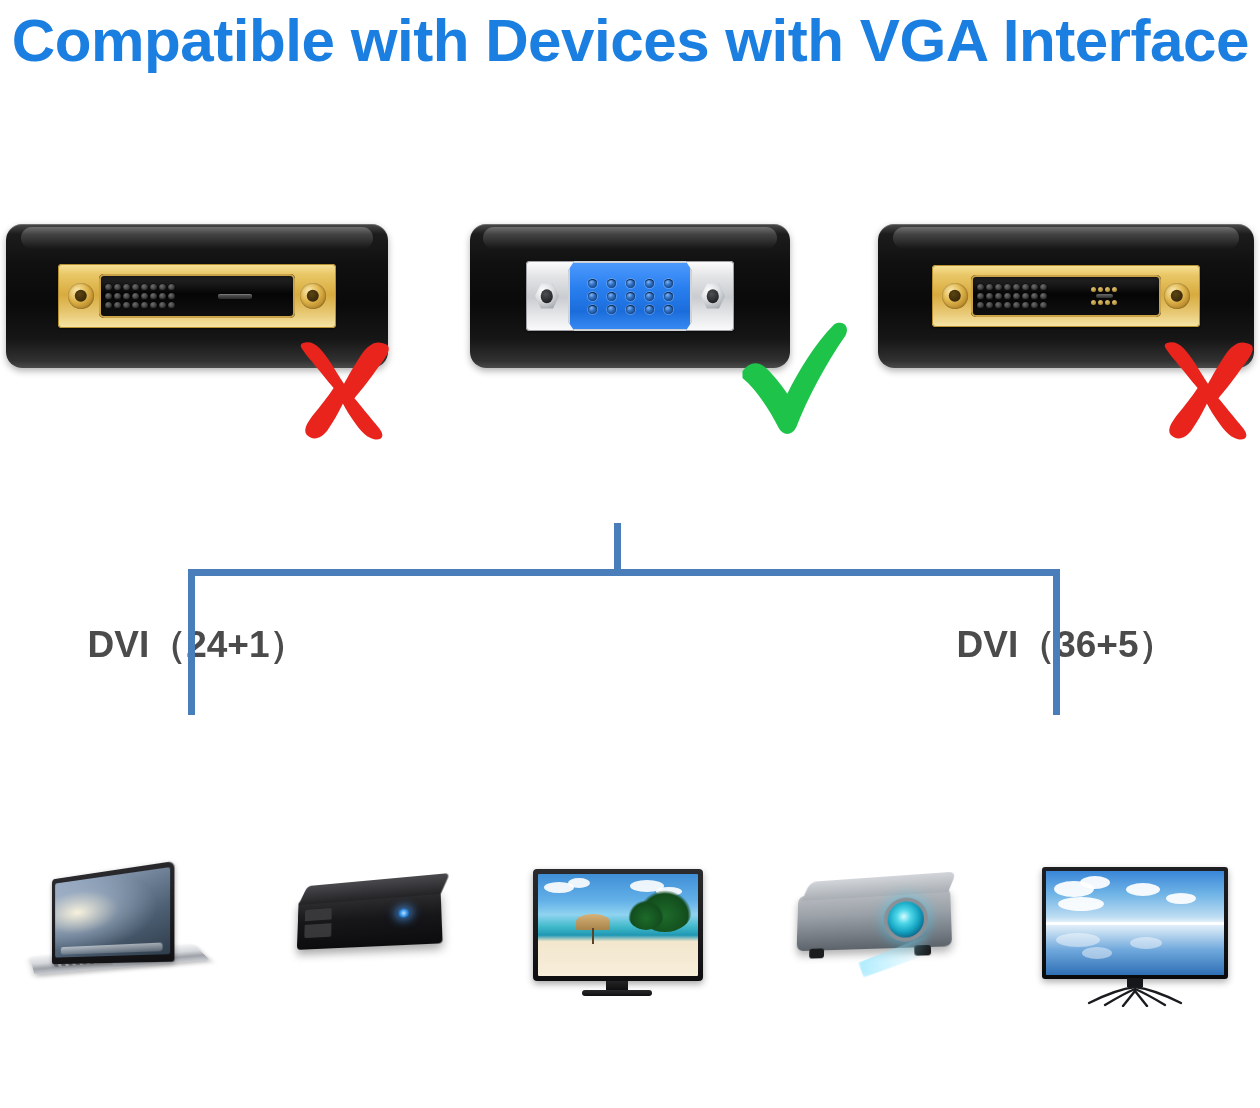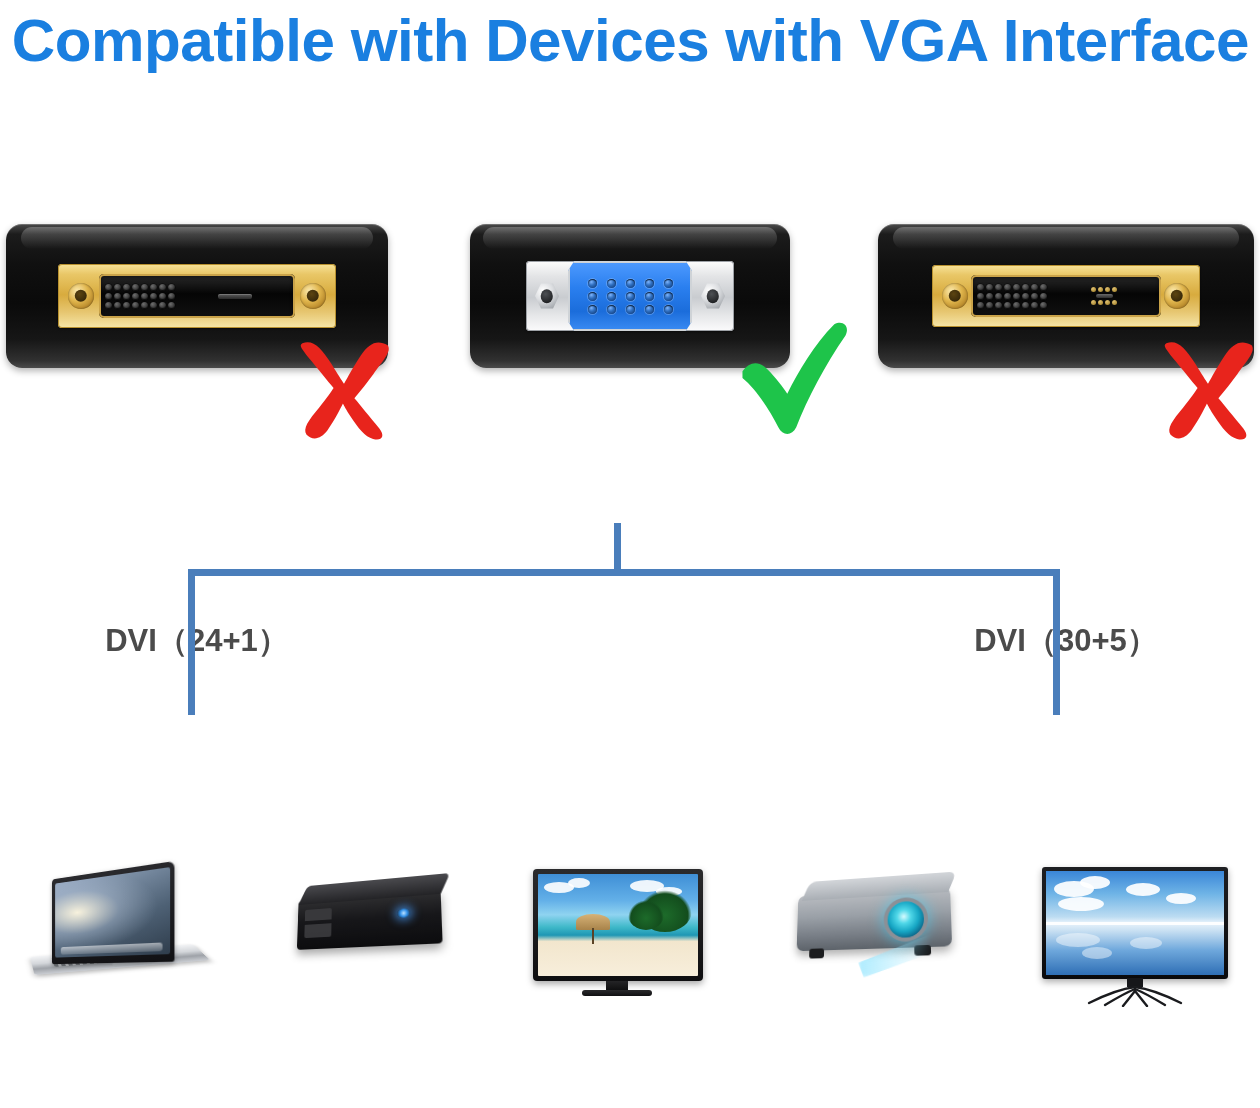--- a/index.html
+++ b/index.html
@@ -123,21 +123,21 @@
     background:radial-gradient(circle at 38% 32%,#7fb6ff 0%,#2f6fc0 40%,#0b2f66 100%);
     box-shadow:inset 0 1px 1px rgba(0,0,0,.7), 0 0 0 1px rgba(255,255,255,.22);
   }
 
   
   .mark{position:absolute;pointer-events:none;}
 
   
   .conn-cap{
     position:absolute;text-align:center;
-    font-size:31px;font-weight:bold;color:#4b4b4b;white-space:nowrap;
+    font-size:37px;font-weight:bold;color:#4b4b4b;white-space:nowrap;
   }
 
   
   #bracket{position:absolute;left:0;top:505px;width:1260px;height:230px;}
   .brl{position:absolute;background:#4a7ebb;}
 
   
   .dev-slot{position:absolute;}
   .dev-art{position:relative;width:100%;height:150px;}
 
@@ -459,21 +459,21 @@
                 </div>
             </div>
           </div>
         </div>
       </div>
     </div>
   </div>
   <svg class="mark" style="left:278px;top:113px;width:104px;height:104px;" viewBox="0 0 100 100">
     <path d="M10 6 C20 2 28 10 38 26 C44 36 48 42 50 45 C54 38 58 30 66 18 C74 6 82 2 92 8 C96 14 88 22 78 36 C70 47 64 54 60 59 C66 66 74 76 84 88 C90 96 86 100 78 98 C70 96 64 88 56 76 C52 70 50 66 49 64 C46 70 42 78 34 90 C28 98 20 100 14 94 C10 88 16 80 26 68 C34 58 38 52 40 49 C34 42 26 32 16 20 C10 12 6 8 10 6 Z" fill="#e8241c"></path>
   </svg>
-  <div class="conn-cap" style="left:0;top:396px;width:376px;">DVI（30+5）</div>
+  <div class="conn-cap" style="left:0;top:396px;width:376px;">DVI（36+5）</div>
 </div>
 
 <div id="bracket">
   <span class="brl" style="left:614px;top:18px;width:7px;height:52px;"></span>
   <span class="brl" style="left:188px;top:64px;width:872px;height:7px;"></span>
   <span class="brl" style="left:188px;top:64px;width:7px;height:146px;"></span>
   <span class="brl" style="left:1053px;top:64px;width:7px;height:146px;"></span>
 </div>
 
 <div class="dev-slot" style="left:22px;top:865px;width:200px;">

